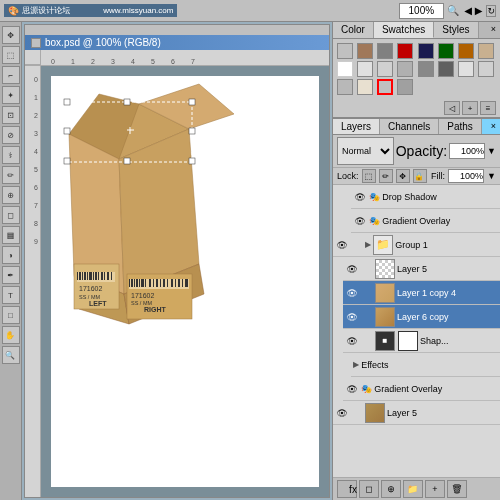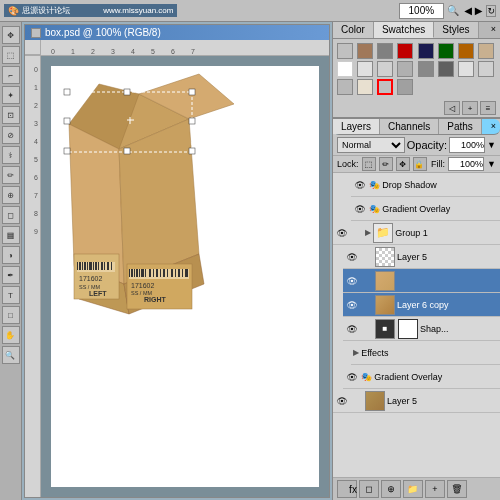--- a/index.html
+++ b/index.html
@@ -100,20 +100,21 @@
     }
 
     .canvas-titlebar {
       background: linear-gradient(to right, #4a7bb5, #6a9ad5);
       color: white;
       font-size: 10px;
       padding: 2px 6px;
       display: flex;
       align-items: center;
       gap: 4px;
+      margin-top: 10px;
     }
     .canvas-titlebar-icon {
       width: 10px;
       height: 10px;
       background: #c0c0c0;
       border: 1px solid #888;
     }
 
     .canvas-body {
       display: flex;
@@ -225,21 +226,20 @@
       display: flex;
       flex-direction: column;
       background: #c8c8c8;
       overflow: hidden;
     }
 
     .layers-panel-tabs {
       display: flex;
       background: #7dd3fc;
       border-bottom: 1px solid #888;
-      border-radius: 6px;
     }
     .layers-tab {
       padding: 2px 8px;
       font-size: 10px;
       cursor: pointer;
       background: #c8c8c8;
       border-right: 1px solid #999;
     }
     .layers-tab.active {
       background: #e0e0e0;
@@ -253,26 +253,26 @@
     .layers-controls {
       display: flex;
       align-items: center;
       padding: 2px 4px;
       gap: 2px;
       border-bottom: 1px solid #aaa;
     }
     .blend-mode-select {
       flex: 1;
       font-size: 9px;
-      height: 16px;
+      height: 28px;
       background: #e0e0e0;
       border: 1px solid #888;
     }
     .opacity-label {
-      font-size: 11px;
+      font-size: 14px;
     }
     .opacity-input {
       width: 36px;
       height: 16px;
       font-size: 9px;
       border: 1px solid #888;
       background: white;
       text-align: right;
     }
 
@@ -690,20 +690,21 @@
           <div class="layer-eye">👁</div>
           <div class="layer-link"></div>
           <div class="layer-thumb" style="background: repeating-conic-gradient(#ccc 0% 25%, white 0% 50%) 0 0 / 6px 6px;"></div>
           <span class="layer-name">Layer 5</span>
         </div>
 
         <div class="layer-item layer-group-indent selected">
           <div class="layer-eye" style="color:white;">👁</div>
           <div class="layer-link"></div>
           <div class="layer-thumb" style="background:linear-gradient(135deg, #d4aa70 0%, #c8a060 100%);"></div>
+          <span class="layer-name">Layer 1 copy 4</span>
         </div>
 
         <div class="layer-item layer-group-indent" style="background:#4a7bb5; color:white;">
           <div class="layer-eye" style="color:white;">👁</div>
           <div class="layer-link"></div>
           <div class="layer-thumb" style="background:linear-gradient(135deg, #c8a060 0%, #b08040 100%);"></div>
           <span class="layer-name">Layer 6 copy</span>
         </div>
 
         <div class="layer-item layer-group-indent">

